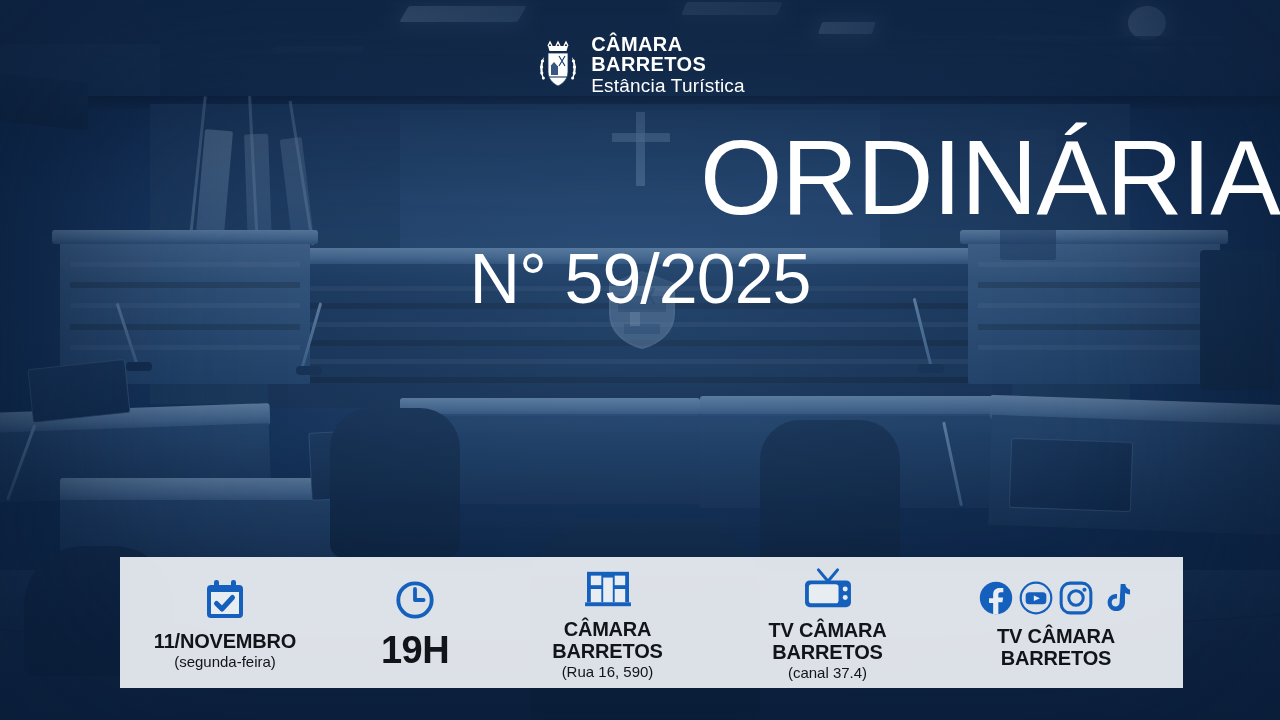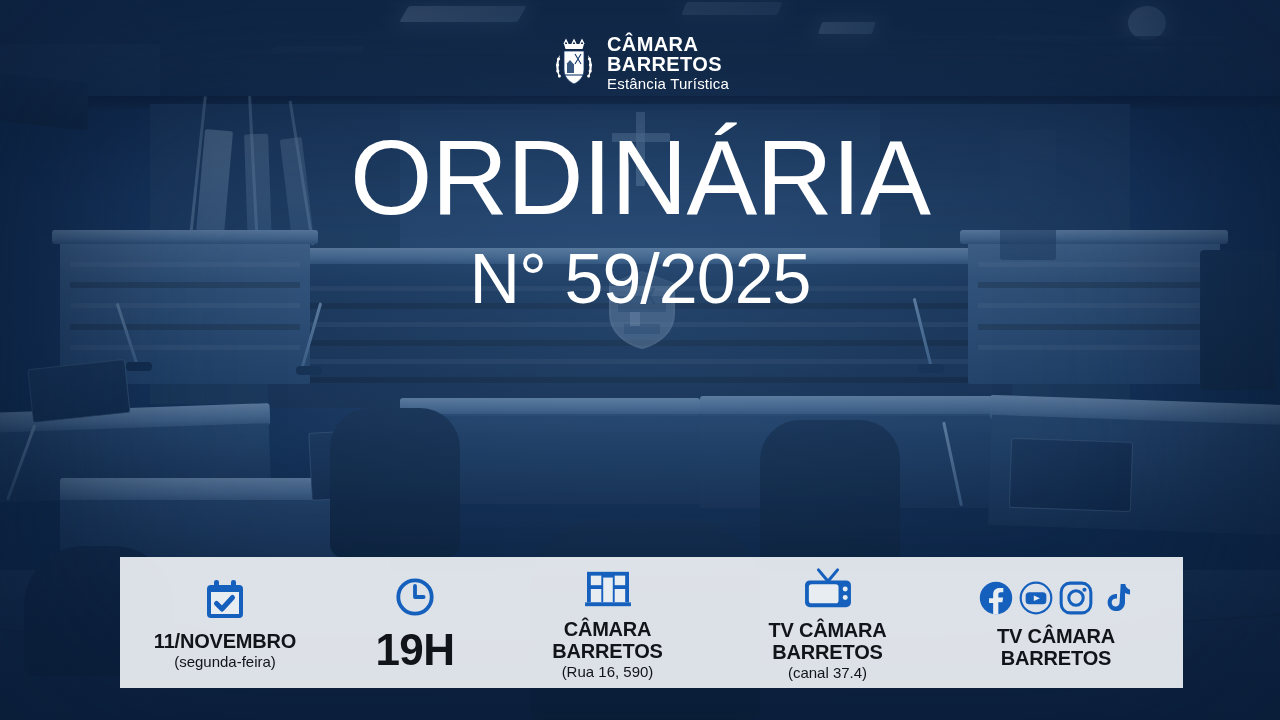--- a/index.html
+++ b/index.html
@@ -132,34 +132,34 @@
   
   .header{
     position:absolute;left:0;right:0;top:34px;
     display:flex;align-items:center;justify-content:center;gap:10px;
     z-index:6;
   }
   .crest{width:46px;height:52px;flex:0 0 auto;}
   .brand{line-height:1.02;color:#ffffff;}
   .brand-l1{font-size:20px;font-weight:700;letter-spacing:.4px;}
   .brand-l2{font-size:20px;font-weight:700;letter-spacing:.4px;}
-  .brand-l3{font-size:15px;font-weight:400;letter-spacing:.2px;margin-top:1px;}
+  .brand-l3{font-size:19px;font-weight:400;letter-spacing:.2px;margin-top:1px;}
 
   
   .title-wrap{
     position:absolute;left:0;right:0;top:120px;text-align:center;z-index:6;
     color:#ffffff;
   }
   .t-sessao{
     font-size:152px;font-weight:700;letter-spacing:-2px;line-height:.96;
     margin:0;
   }
   .t-ordinaria{
     font-size:106px;font-weight:300;letter-spacing:-1px;line-height:1.05;
-    margin:0;margin-top:2px;
+    margin:0;margin-top:2px;text-align:right;
   }
   .t-numero{
     font-size:70px;font-weight:400;letter-spacing:-1px;line-height:1.1;
     margin:0;margin-top:8px;
   }
 
   
   .infobar{
     position:absolute;left:120px;top:557px;width:1063px;height:131px;
     background:rgba(237,240,244,.93);
@@ -171,21 +171,21 @@
     text-align:center;color:#111418;padding-top:4px;box-sizing:border-box;
   }
   .c-date{flex:0 0 210px;}
   .c-time{flex:0 0 170px;}
   .c-place{flex:0 0 215px;}
   .c-tv{flex:0 0 225px;}
   .c-social{flex:0 0 auto;width:232px;}
 
   .ico{display:block;margin-bottom:5px;}
   .l1{font-size:20px;font-weight:700;letter-spacing:-.2px;line-height:1.06;white-space:nowrap;}
-  .l1.big{font-size:44px;letter-spacing:-.5px;text-align:right;}
+  .l1.big{font-size:38px;letter-spacing:-.5px;text-align:right;}
   .l2{font-size:15px;font-weight:400;line-height:1.15;margin-top:1px;white-space:nowrap;}
   .stack{font-size:20px;font-weight:700;line-height:1.08;letter-spacing:-.2px;}
   .socials{display:flex;align-items:center;gap:4px;margin-bottom:6px;}
 </style>
 </head>
 <body>
 
 <div id="poster">
 
   <div class="photo">

